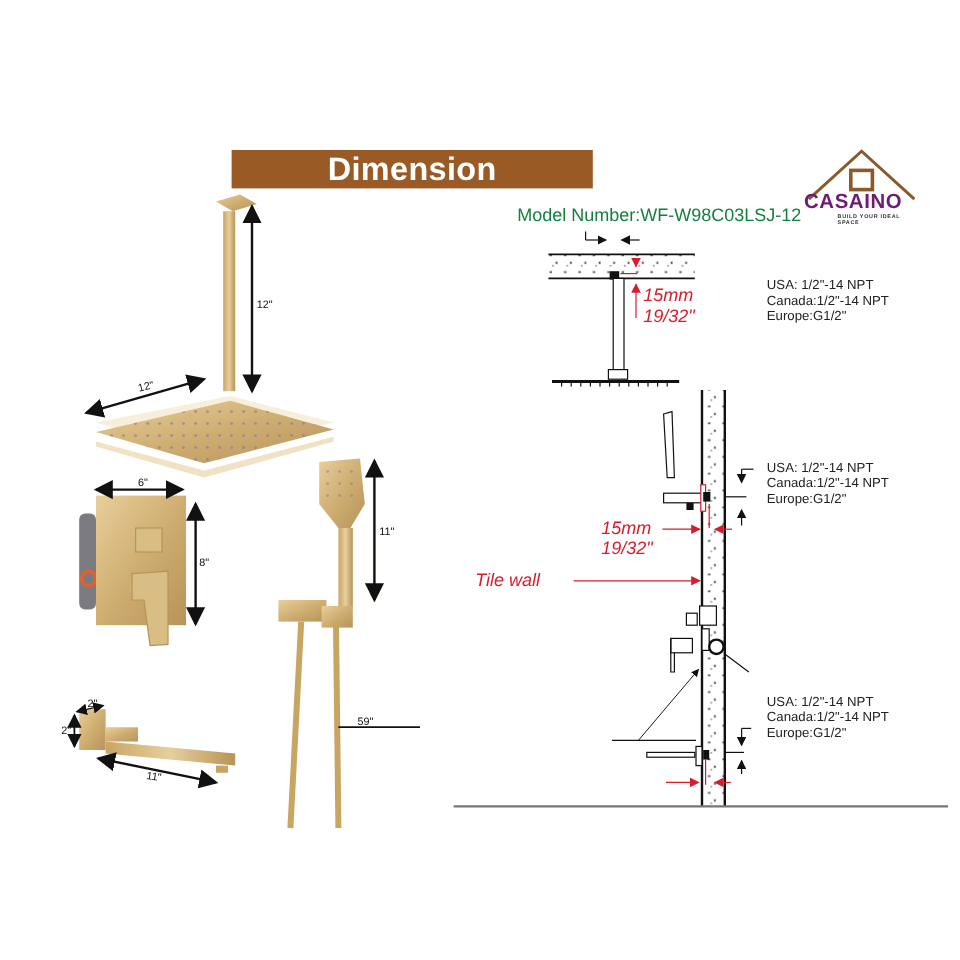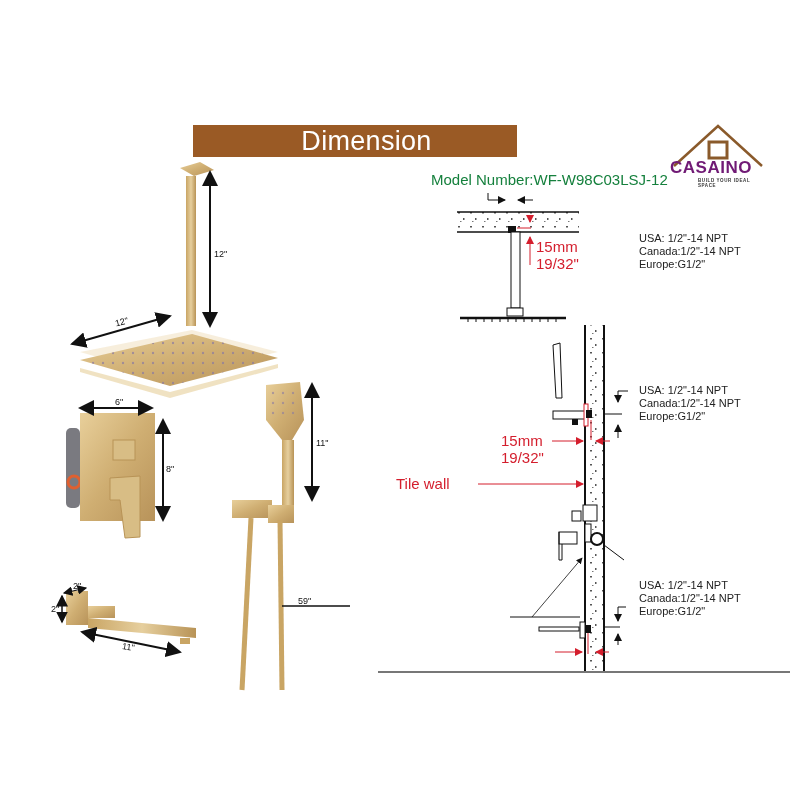--- a/index.html
+++ b/index.html
@@ -1,21 +1,21 @@
 <!DOCTYPE html>
 <html><head>
 <meta charset="utf-8">
 <style>
   html, body { margin:0; padding:0; background:#ffffff; }
   body { width:800px; height:800px; position:relative; overflow:hidden; font-family:"Liberation Sans", sans-serif; }
   .abs { position:absolute; }
-  .banner { left:193px; top:125px; width:301px; height:32px; background:#9a5a25; color:#ffffff; font-weight:normal; font-size:27px; display:flex; align-items:center; justify-content:center; letter-spacing:0.3px;padding-left:23px; }
+  .banner { left:193px; top:125px; width:301px; height:32px; background:#9a5a25; color:#ffffff; font-weight:bold; font-size:27px; display:flex; align-items:center; justify-content:center; letter-spacing:0.3px; }
   .model { left:431px; top:171px; font-size:15px; color:#15803d; }
   .spec { font-size:11px; color:#222; line-height:13px; }
-  .red { color:#d41e2d; }
+  .red { color:#d41e2d;font-style:italic; }
   .redtxt { font-size:15px; line-height:17px; }
   .dim { font-size:9px; color:#111; }
   .logo-text { font-weight:bold; font-size:17px; color:#701a75; letter-spacing:0.5px; }
   .logo-tag { font-size:4.5px; color:#333; letter-spacing:0.6px; font-weight:bold; }
   svg { position:absolute; left:0; top:0; }
 </style>
 </head>
 <body>
 
 <div class="abs banner">Dimension</div>

